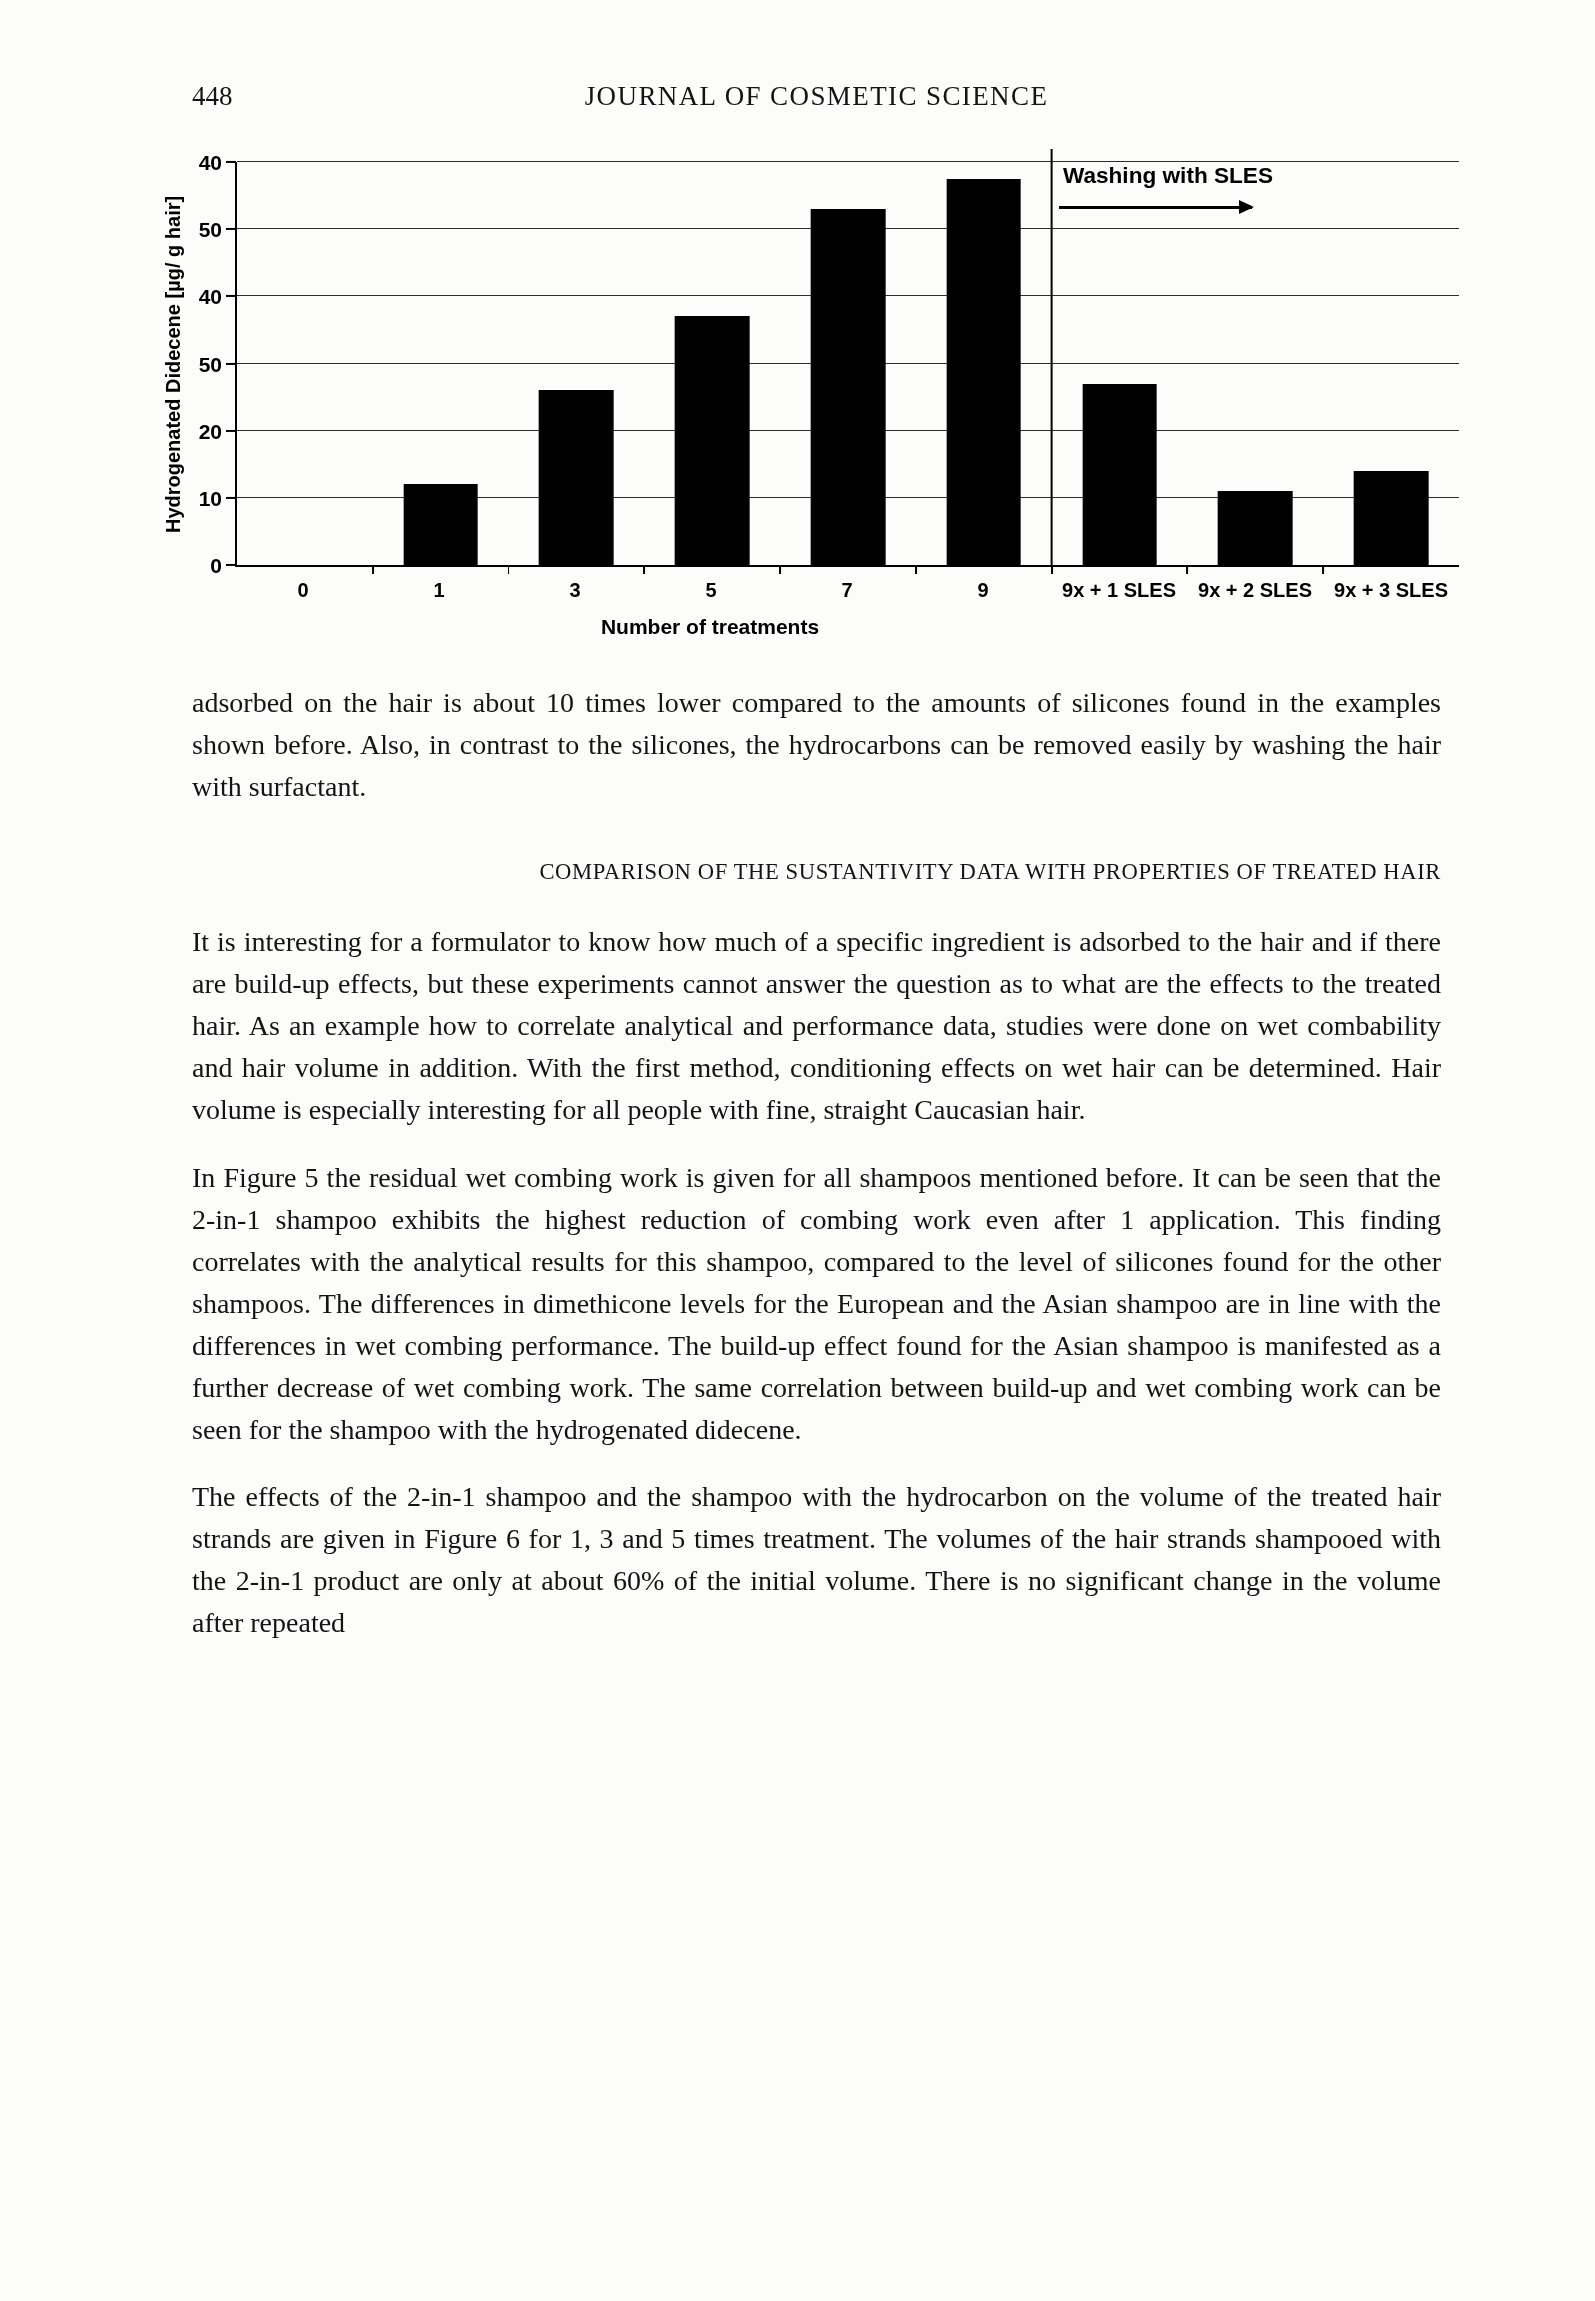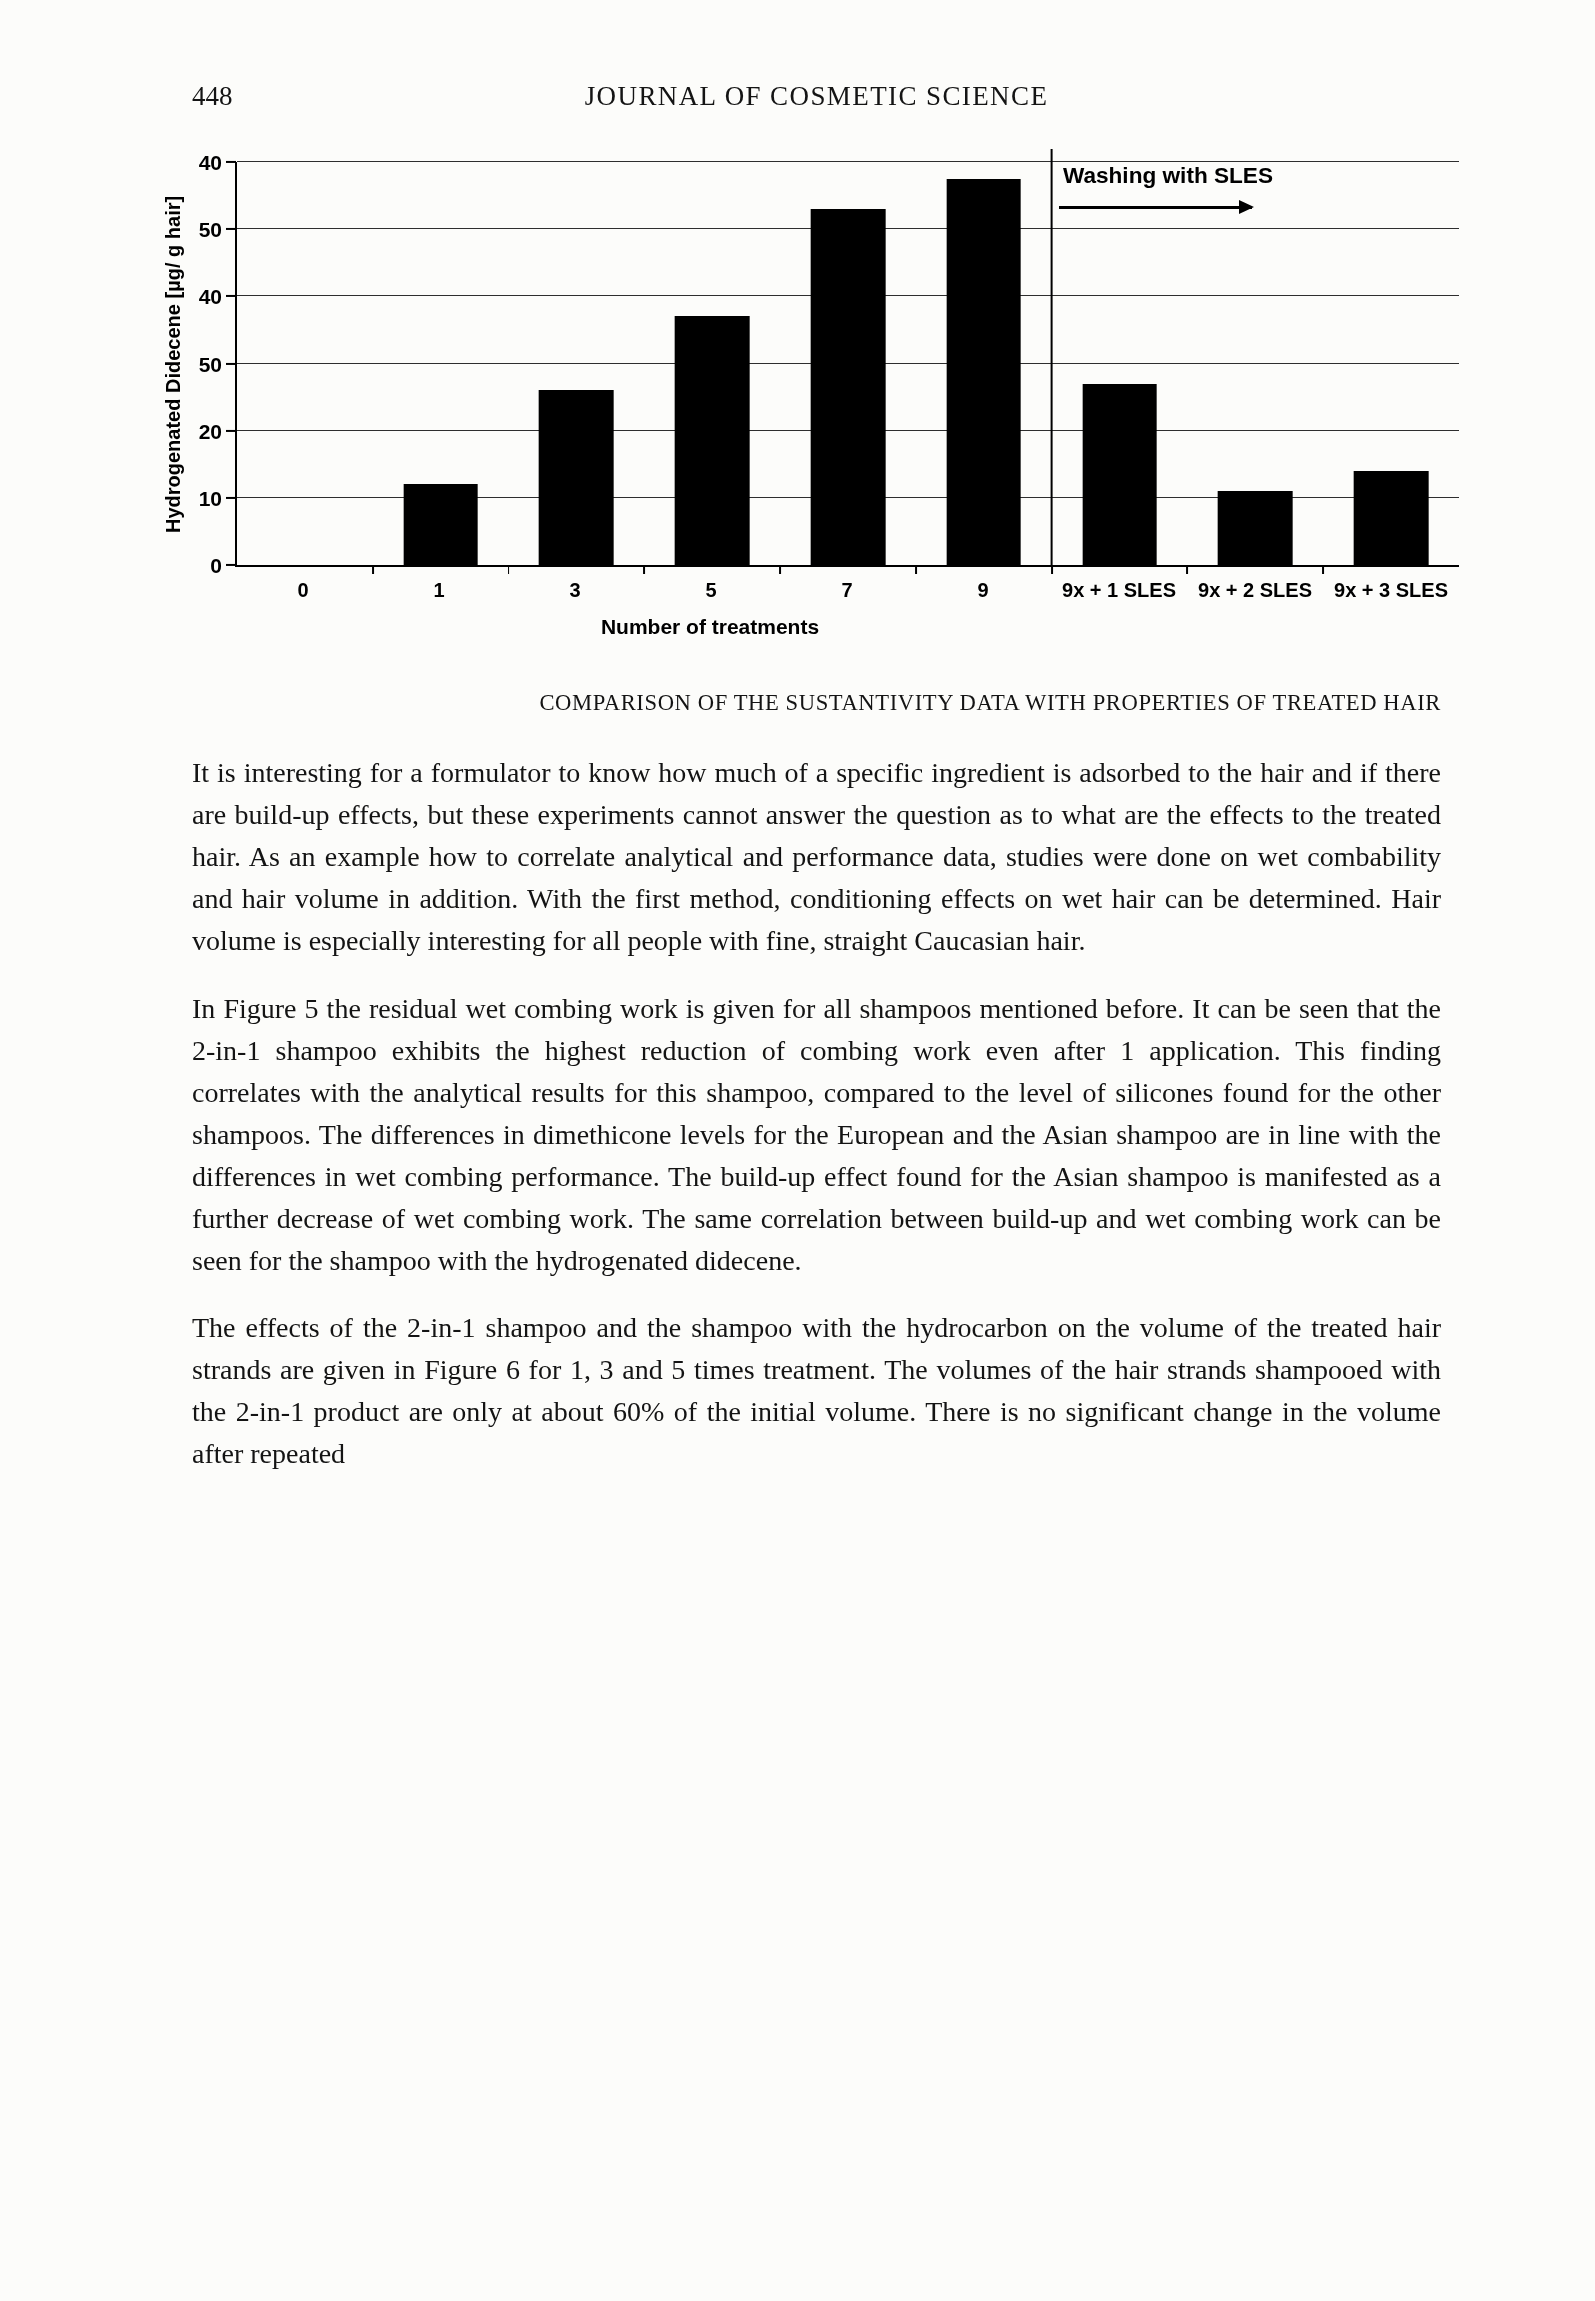--- a/index.html
+++ b/index.html
@@ -144,20 +144,21 @@
           <div class="x-tick-label">9</div>
           <div class="x-tick-label">9x + 1 SLES</div>
           <div class="x-tick-label">9x + 2 SLES</div>
           <div class="x-tick-label">9x + 3 SLES</div>
         </div>
       <div class="xaxis-title">Number of treatments</div>
     </div>
   </figure>
 
   <main class="body-text">
+    <p>adsorbed on the hair is about 10 times lower compared to the amounts of silicones found in the examples shown before. Also, in contrast to the silicones, the hydrocarbons can be removed easily by washing the hair with surfactant.</p>
     <h2 class="section-heading">COMPARISON OF THE SUSTANTIVITY DATA WITH PROPERTIES OF TREATED HAIR</h2>
     <p>It is interesting for a formulator to know how much of a specific ingredient is adsorbed to the hair and if there are build-up effects, but these experiments cannot answer the question as to what are the effects to the treated hair. As an example how to correlate analytical and performance data, studies were done on wet combability and hair volume in addition. With the first method, conditioning effects on wet hair can be determined. Hair volume is especially interesting for all people with fine, straight Caucasian hair.</p>
     <p>In Figure 5 the residual wet combing work is given for all shampoos mentioned before. It can be seen that the 2-in-1 shampoo exhibits the highest reduction of combing work even after 1 application. This finding correlates with the analytical results for this shampoo, compared to the level of silicones found for the other shampoos. The differences in dimethicone levels for the European and the Asian shampoo are in line with the differences in wet combing performance. The build-up effect found for the Asian shampoo is manifested as a further decrease of wet combing work. The same correlation between build-up and wet combing work can be seen for the shampoo with the hydrogenated didecene.</p>
     <p>The effects of the 2-in-1 shampoo and the shampoo with the hydrocarbon on the volume of the treated hair strands are given in Figure 6 for 1, 3 and 5 times treatment. The volumes of the hair strands shampooed with the 2-in-1 product are only at about 60% of the initial volume. There is no significant change in the volume after repeated</p>
   </main>
 
 </div>
 
 
 </body></html>

